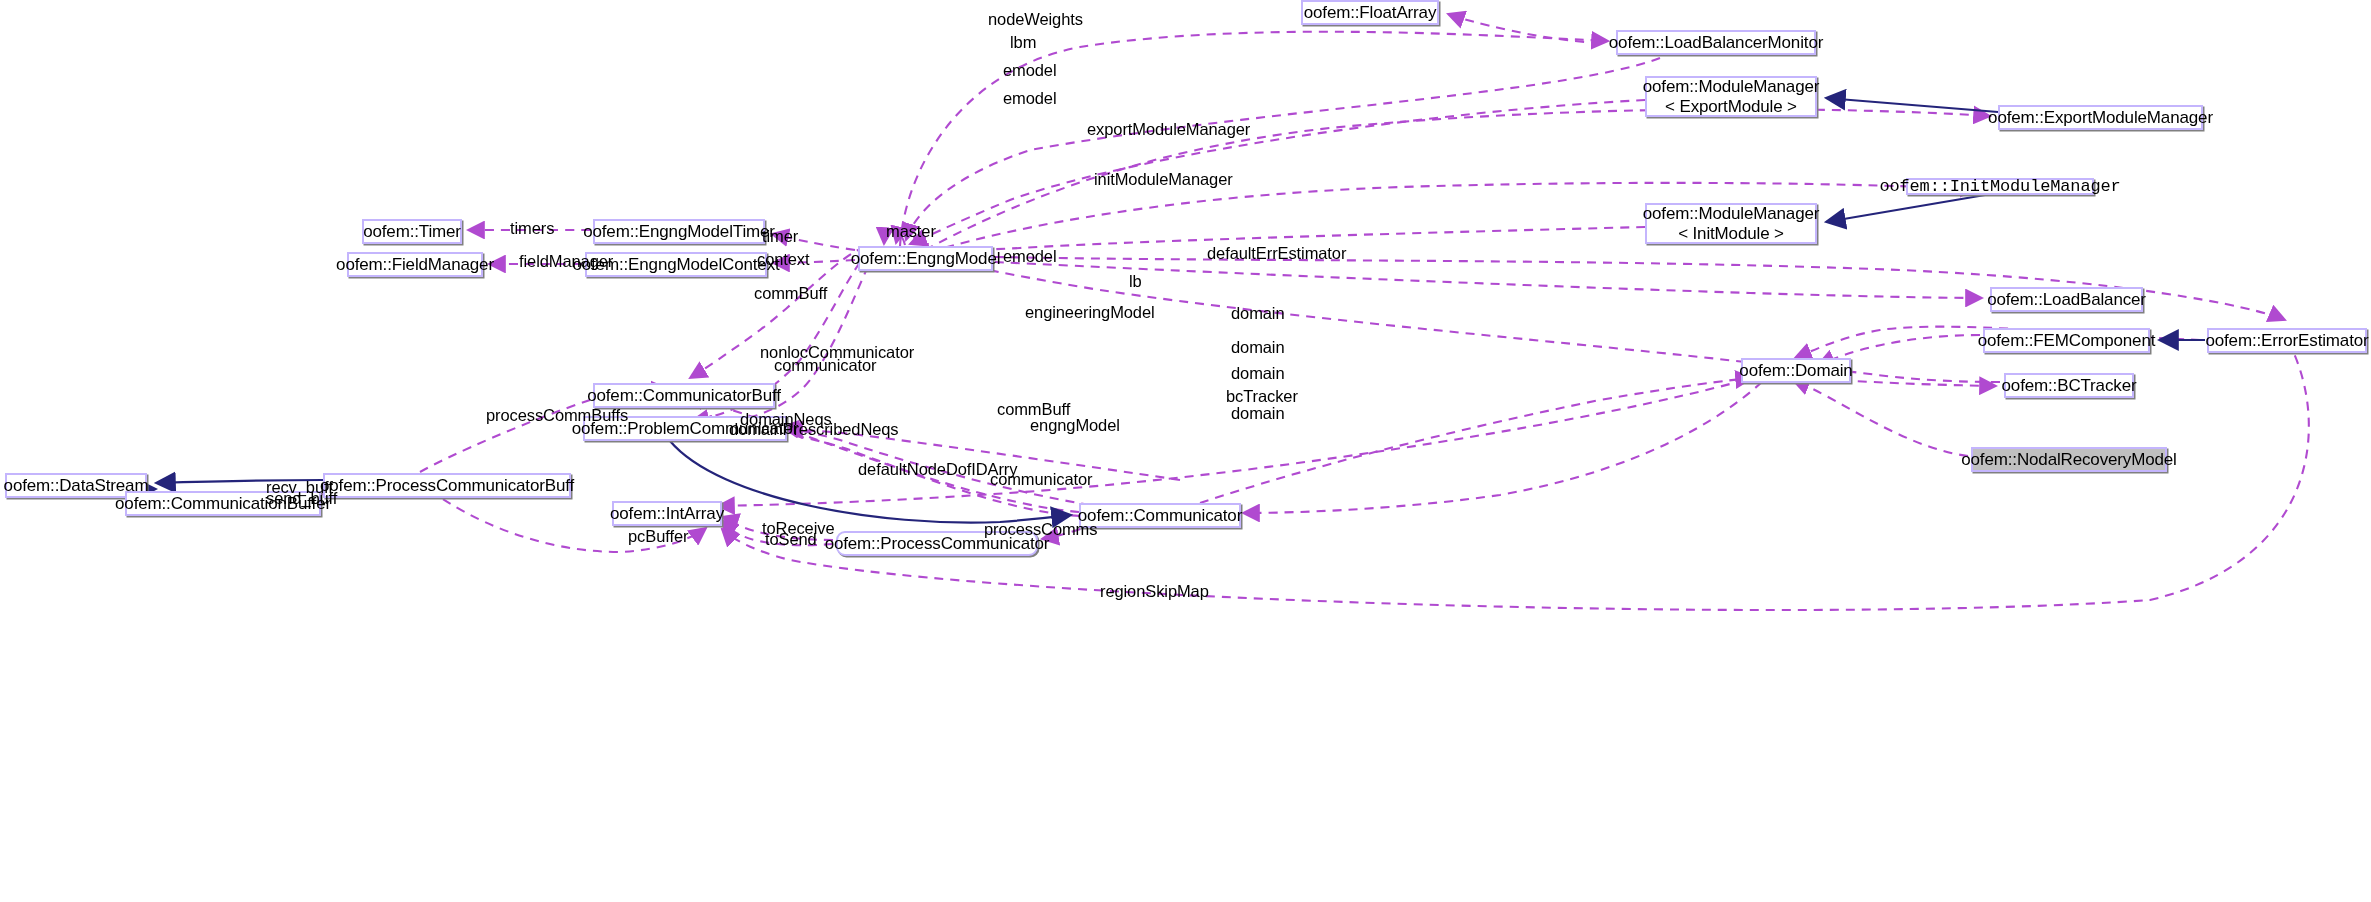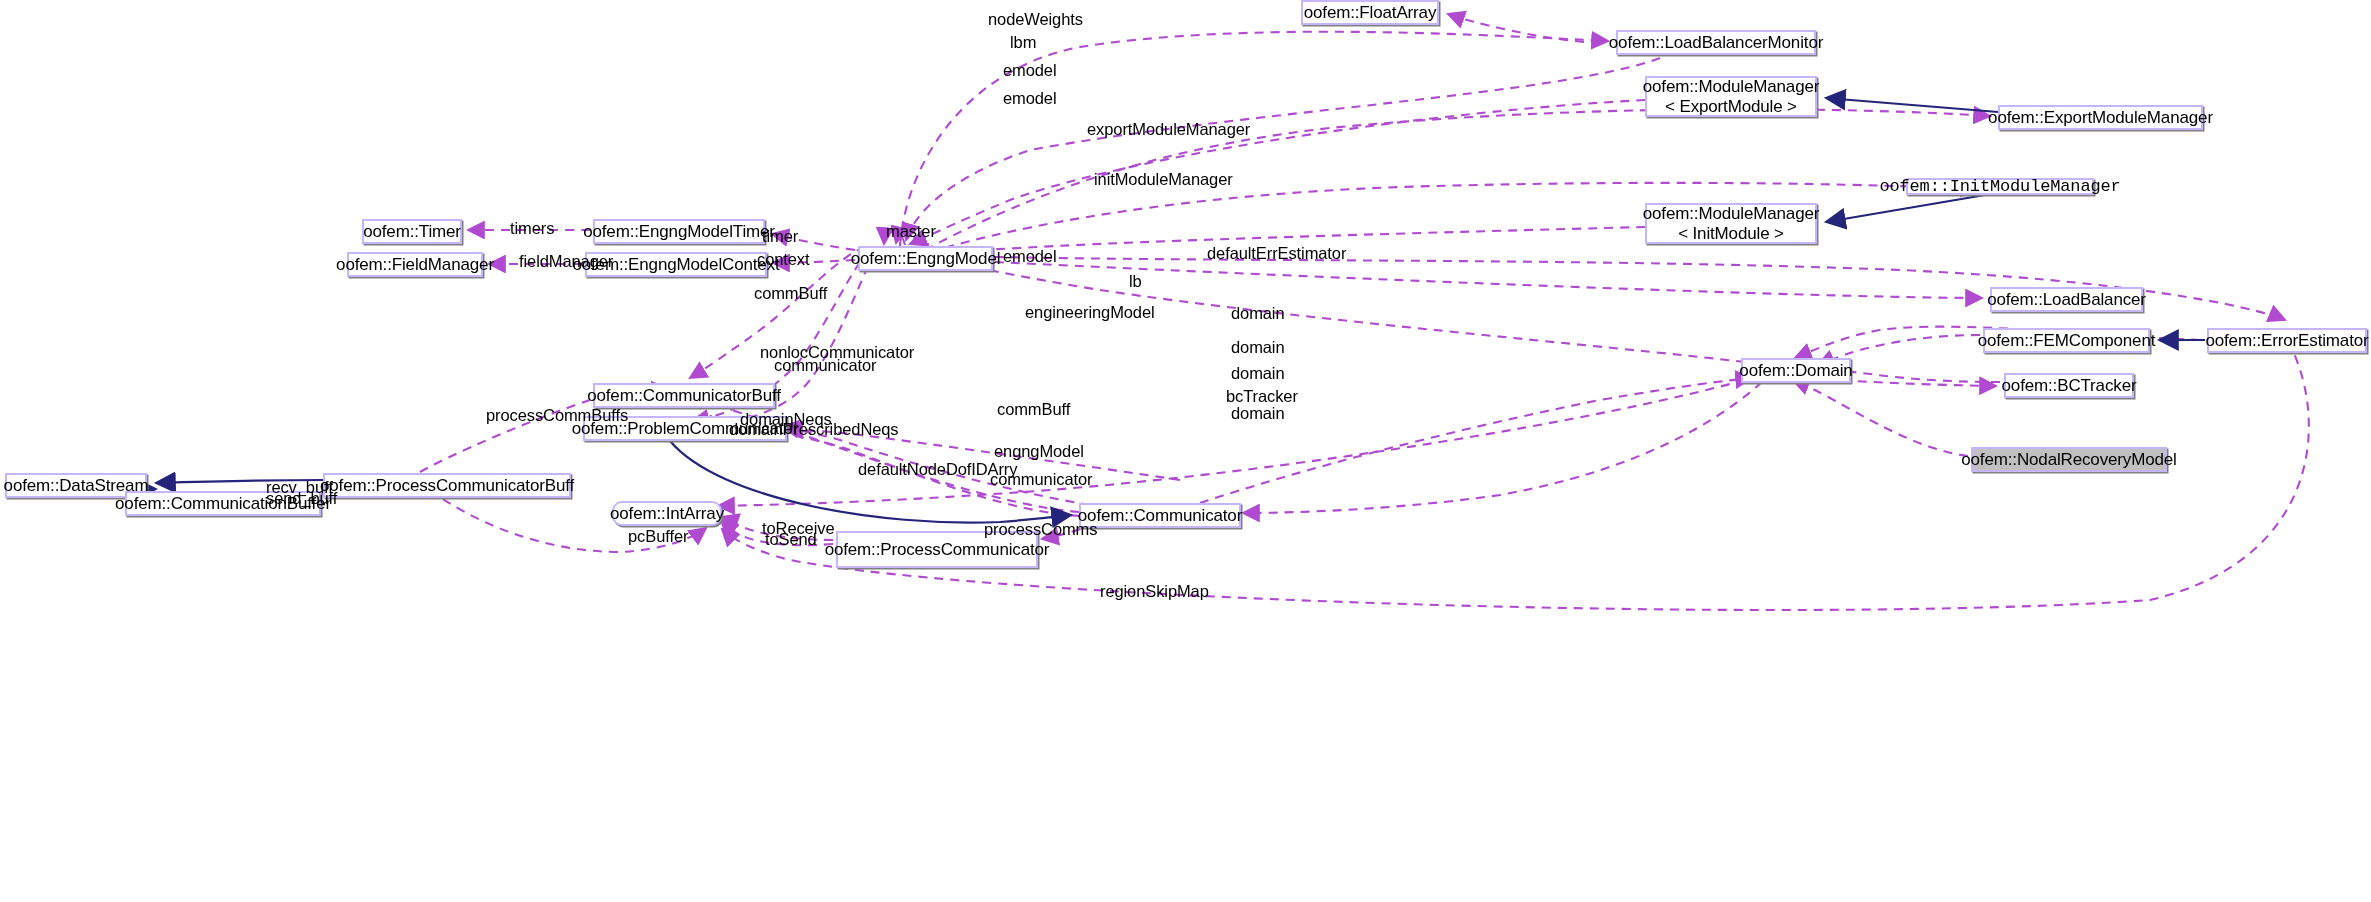--- a/index.html
+++ b/index.html
@@ -220,27 +220,27 @@
       </div>
       <div class="node" style="left: 5px; top: 473px; width: 142px; height: 25px;">
         <span>oofem::DataStream</span>
       </div>
       <div class="node" style="left: 323px; top: 473px; width: 248px; height: 25px;">
         <span>oofem::ProcessCommunicatorBuff</span>
       </div>
       <div class="node" style="left: 125px; top: 491px; width: 196px; height: 25px;">
         <span>oofem::CommunicationBuffer</span>
       </div>
-      <div class="node" style="left: 612px; top: 501px; width: 110px; height: 25px; border-radius: 10px;">
+      <div class="node" style="left: 612px; top: 501px; width: 110px; height: 25px;">
         <span>oofem::IntArray</span>
       </div>
       <div class="node" style="left: 1079px; top: 503px; width: 162px; height: 25px;">
         <span>oofem::Communicator</span>
       </div>
-      <div class="node" style="left: 836px; top: 531px; width: 202px; height: 37px;">
+      <div class="node" style="left: 836px; top: 531px; width: 202px; height: 25px; border-radius: 9px;">
         <span>oofem::ProcessCommunicator</span>
       </div>
     </div>
   <div>
       <div class="edge-label" style="left: 988px; top: 9px;">nodeWeights</div>
       <div class="edge-label" style="left: 1010px; top: 32px;">lbm</div>
       <div class="edge-label" style="left: 1003px; top: 60px;">emodel</div>
       <div class="edge-label" style="left: 1003px; top: 88px;">emodel</div>
       <div class="edge-label" style="left: 1087px; top: 119px;">exportModuleManager</div>
       <div class="edge-label" style="left: 1094px; top: 169px;">initModuleManager</div>
@@ -258,21 +258,21 @@
       <div class="edge-label" style="left: 1231px; top: 337px;">domain</div>
       <div class="edge-label" style="left: 760px; top: 342px;">nonlocCommunicator</div>
       <div class="edge-label" style="left: 774px; top: 355px;">communicator</div>
       <div class="edge-label" style="left: 1231px; top: 363px;">domain</div>
       <div class="edge-label" style="left: 1226px; top: 386px;">bcTracker</div>
       <div class="edge-label" style="left: 997px; top: 399px;">commBuff</div>
       <div class="edge-label" style="left: 1231px; top: 403px;">domain</div>
       <div class="edge-label" style="left: 486px; top: 405px;">processCommBuffs</div>
       <div class="edge-label" style="left: 740px; top: 409px;">domainNeqs</div>
       <div class="edge-label" style="left: 729px; top: 419px;">domainPrescribedNeqs</div>
-      <div class="edge-label" style="left: 994px; top: 415px; margin-top: 26px;">engngModel</div>
+      <div class="edge-label" style="left: 1030px; top: 415px;">engngModel</div>
       <div class="edge-label" style="left: 858px; top: 459px;">defaultNodeDofIDArry</div>
       <div class="edge-label" style="left: 990px; top: 469px;">communicator</div>
       <div class="edge-label" style="left: 266px; top: 477px;">recv_buff</div>
       <div class="edge-label" style="left: 266px; top: 488px;">send_buff</div>
       <div class="edge-label" style="left: 984px; top: 519px;">processComms</div>
       <div class="edge-label" style="left: 628px; top: 526px;">pcBuffer</div>
       <div class="edge-label" style="left: 762px; top: 518px;">toReceive</div>
       <div class="edge-label" style="left: 765px; top: 529px;">toSend</div>
       <div class="edge-label" style="left: 1100px; top: 581px;">regionSkipMap</div>
     </div>

